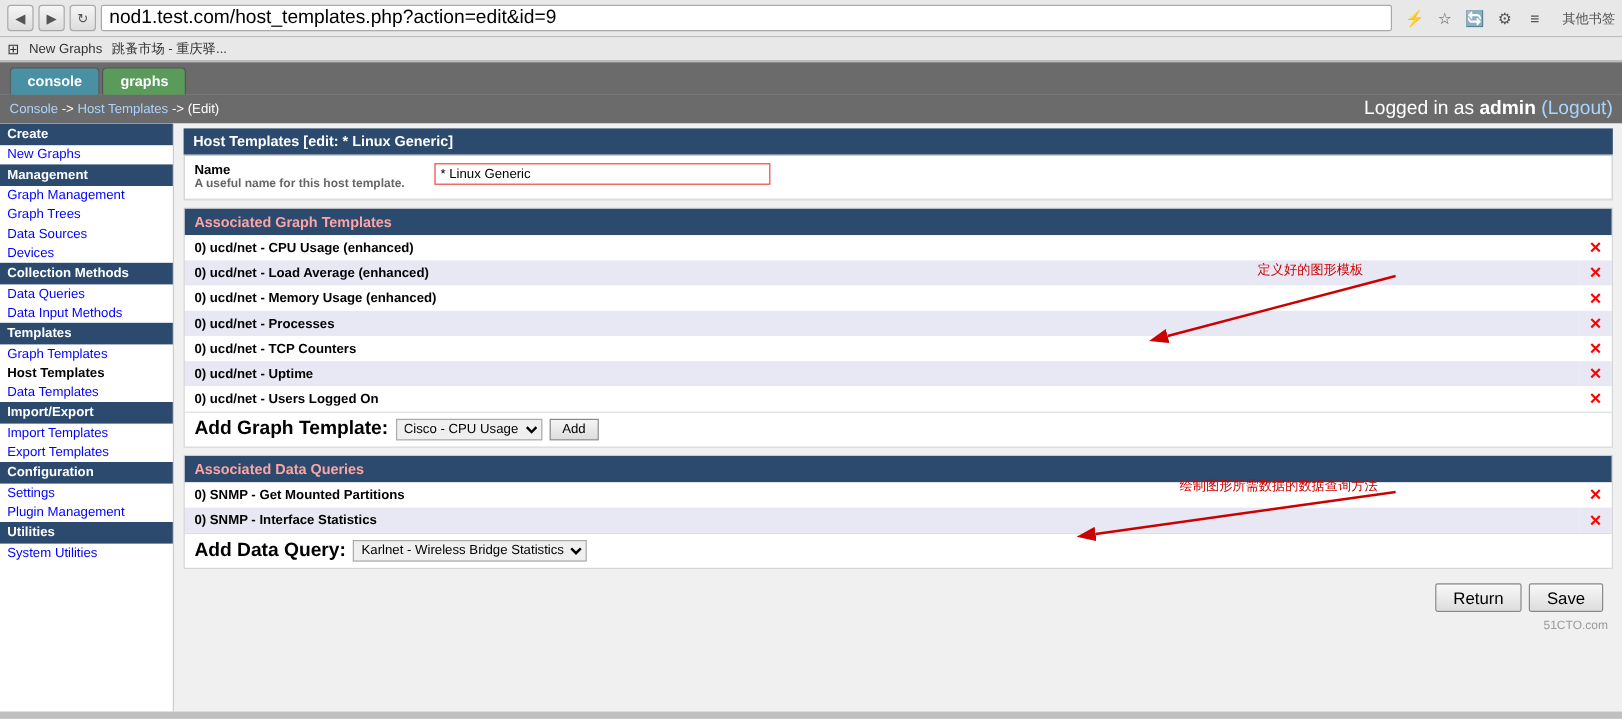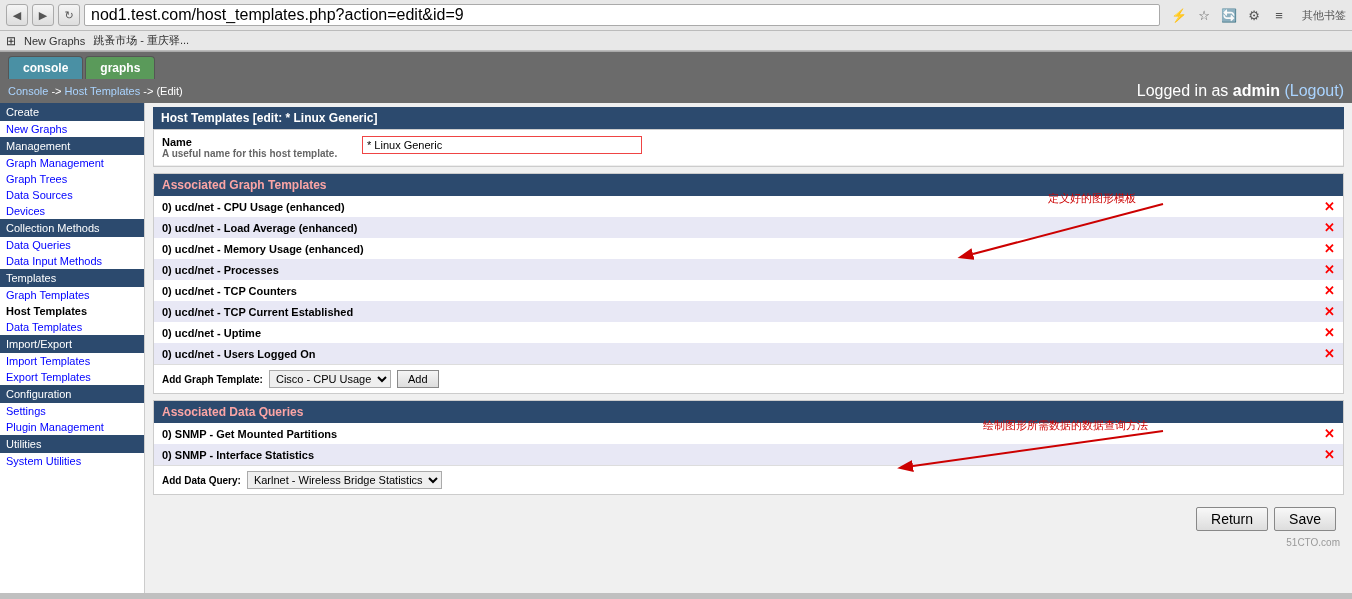--- a/index.html
+++ b/index.html
@@ -25,21 +25,21 @@
     .breadcrumb-bar { background: #6b6b6b; padding: 3px 8px; display: flex; justify-content: space-between; align-items: center; color: #fff; font-size: 11px; }
     .breadcrumb-bar a { color: #aad4ff; text-decoration: none; }
     .logged-in { color: #fff; font-size: 16px; }
     .logged-in a { color: #aad4ff; text-decoration: none; }
 
     
     .main-layout { display: flex; background: #fff; min-height: 490px; }
 
     
     .sidebar { width: 145px; background: #fff; border-right: 1px solid #ccc; flex-shrink: 0; padding-bottom: 10px; }
-    .sidebar-section-header { background: #2c4a6e; color: #fff; font-weight: normal; font-size: 11px; padding: 3px 6px; margin-top: 0; }
+    .sidebar-section-header { background: #2c4a6e; color: #fff; font-weight: bold; font-size: 11px; padding: 3px 6px; margin-top: 0; }
     .sidebar-item { padding: 2px 6px; font-size: 11px; color: #00f; cursor: pointer; display: block; text-decoration: none; }
     .sidebar-item.bold-active { font-weight: bold; color: #000; }
 
     
     .content { flex: 1; padding: 4px 8px; background: #f0f0f0; }
 
     
     .section-header { background: #2c4a6e; color: #fff; font-weight: bold; font-size: 12px; padding: 4px 8px; margin-bottom: 0; }
 
     
@@ -52,21 +52,21 @@
     .form-input { width: 280px; border: 1px solid #ef4444; padding: 2px 4px; font-size: 11px; }
 
     
     .list-table { width: 100%; border-collapse: collapse; }
     .list-table tr:nth-child(even) { background: #e8e8f5; }
     .list-table tr:nth-child(odd) { background: #fff; }
     .list-table td { padding: 3px 8px; font-size: 11px; font-weight: bold; }
     .list-table td.del-col { width: 20px; text-align: right; color: red; font-weight: bold; cursor: pointer; }
 
     .add-row { display: flex; align-items: center; padding: 5px 8px; gap: 6px; background: #fff; border-top: 1px solid #ddd; }
-    .add-row label { font-size: 10px; font-weight: bold; }
+    .add-row label { font-size: 16px; font-weight: bold; }
     .add-row select { font-size: 11px; border: 1px solid #aaa; padding: 1px 2px; }
     .add-btn { padding: 2px 10px; font-size: 11px; border: 1px solid #888; background: linear-gradient(to bottom, #f5f5f5, #ddd); cursor: pointer; }
 
     
     .bottom-bar { display: flex; justify-content: flex-end; padding: 6px 8px; gap: 6px; background: #f0f0f0; }
     .bottom-btn { padding: 3px 14px; font-size: 14px; border: 1px solid #888; background: linear-gradient(to bottom, #f8f8f8, #ddd); cursor: pointer; border-radius: 2px; }
 
     
     .del-x { color: red; font-weight: bold; font-size: 13px; cursor: pointer; }
   </style>
@@ -154,21 +154,21 @@
         </div>
         <div class="form-field">
           <input class="form-input" type="text" value="* Linux Generic" style="">
         </div>
       </div>
     </div>
 
     <div class="form-panel" style="position:relative;">
       <div class="form-panel-header">Associated Graph Templates</div>
 
-      <div style="position:absolute;top:20px;right:180px;pointer-events:none;z-index:10;">
+      <div style="position:absolute;top:46px;right:180px;pointer-events:none;z-index:10;">
         <svg width="220" height="90" style="overflow:visible;">
           <defs>
             <marker id="arrowhead1" markerWidth="8" markerHeight="6" refX="0" refY="3" orient="auto">
               <polygon points="0 0, 8 3, 0 6" fill="#cc0000"></polygon>
             </marker>
           </defs>
           <line x1="220" y1="10" x2="30" y2="60" stroke="#cc0000" stroke-width="2" marker-end="url(#arrowhead1)"></line>
           <text x="105" y="8" fill="#cc0000" font-size="11" font-family="Arial">定义好的图形模板</text>
         </svg>
       </div>
@@ -186,24 +186,20 @@
             <tr>
       <td>0) ucd/net - Memory Usage (enhanced)</td>
       <td class="del-col"><span class="del-x">✕</span></td>
     </tr>
             <tr>
       <td>0) ucd/net - Processes</td>
       <td class="del-col"><span class="del-x">✕</span></td>
     </tr>
             <tr>
       <td>0) ucd/net - TCP Counters</td>
-      <td class="del-col"><span class="del-x">✕</span></td>
-    </tr>
-            <tr>
-      <td>0) ucd/net - TCP Current Established</td>
       <td class="del-col"><span class="del-x">✕</span></td>
     </tr>
             <tr>
       <td>0) ucd/net - Uptime</td>
       <td class="del-col"><span class="del-x">✕</span></td>
     </tr>
             <tr>
       <td>0) ucd/net - Users Logged On</td>
       <td class="del-col"><span class="del-x">✕</span></td>
     </tr>

